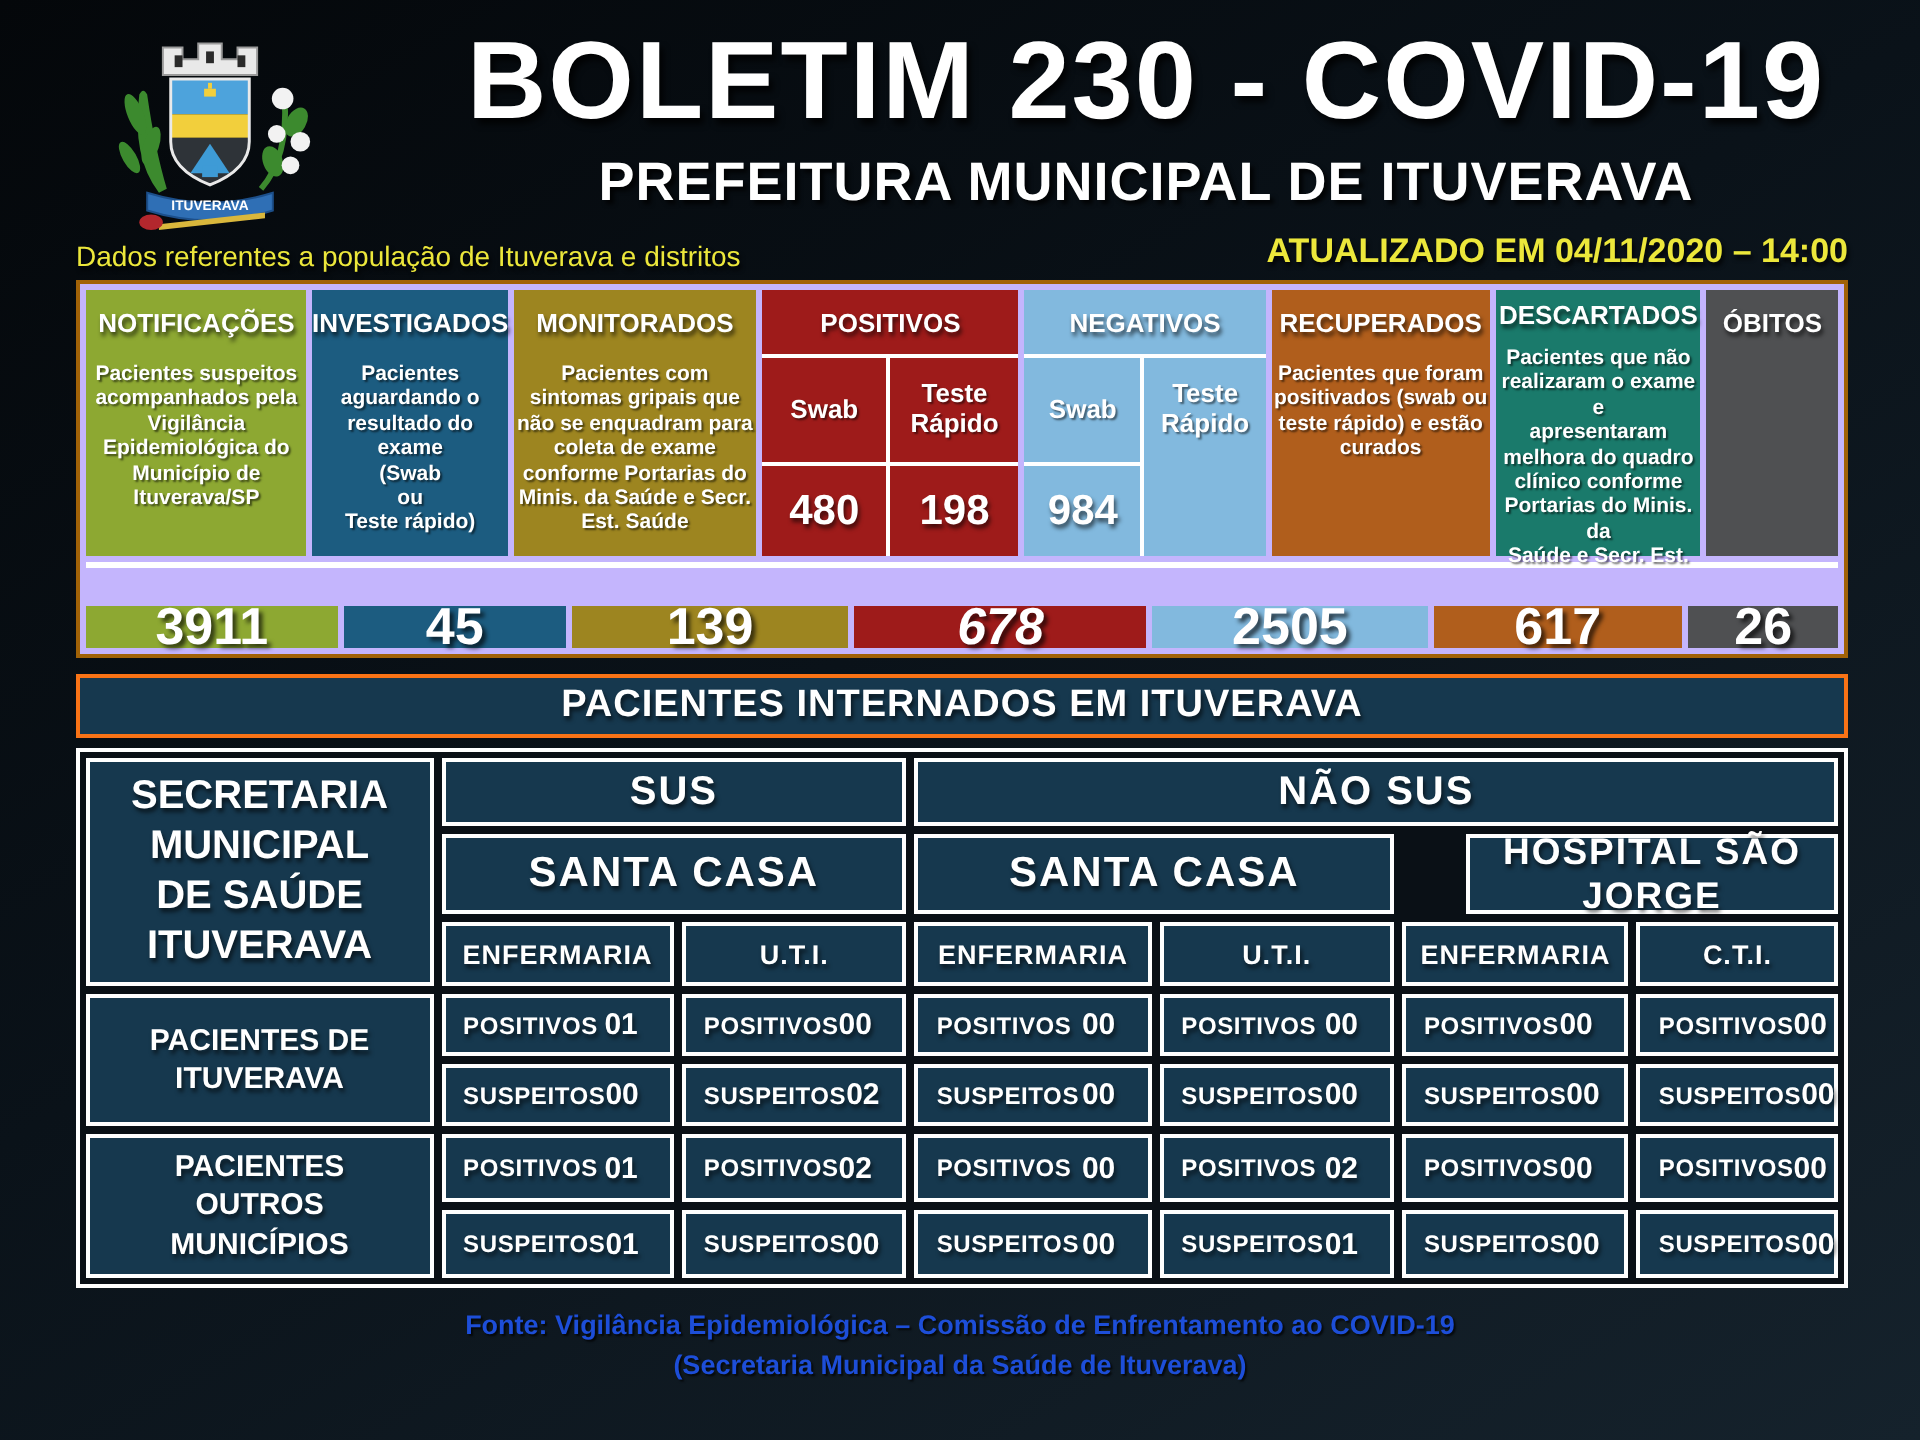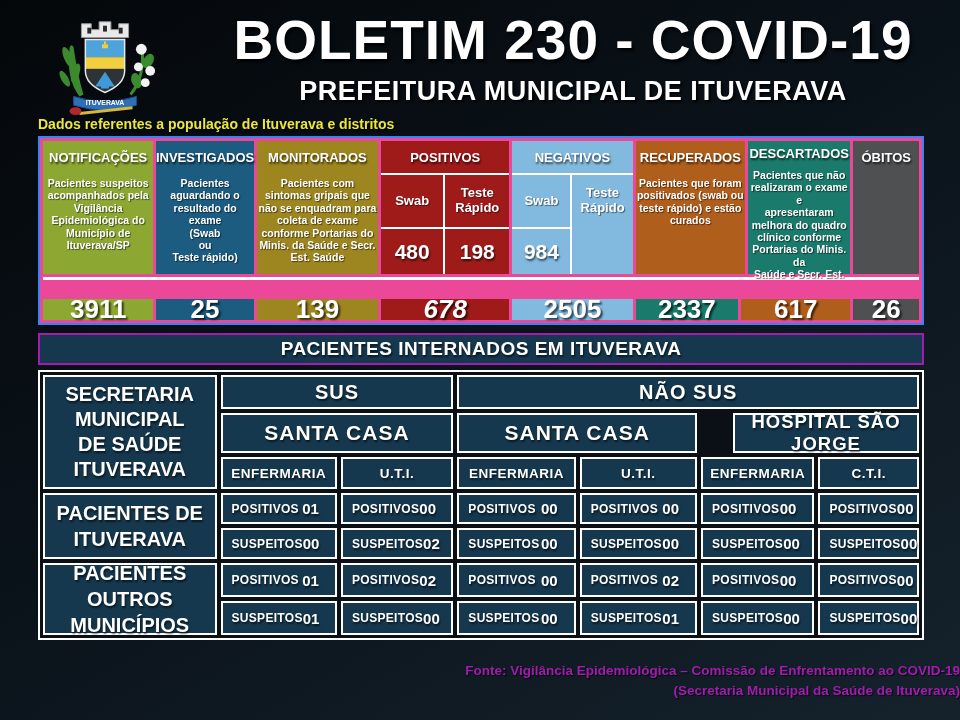--- a/index.html
+++ b/index.html
@@ -16,26 +16,26 @@
     margin-top:8px; font-size:55px; font-weight:bold; letter-spacing:1px;
     text-shadow:2px 3px 3px rgba(0,0,0,.8);
   }
   .subtitle {
     margin-top:4px; font-size:27px; font-weight:bold; letter-spacing:.5px;
     text-shadow:2px 2px 2px rgba(0,0,0,.8);
   }
   .note-row {
     margin:4px 36px 4px 38px; display:flex; justify-content:space-between; align-items:flex-end;
   }
-  .note-left { color:#ece73b; font-size:14px; font-weight:bold; text-shadow:1px 2px 2px rgba(0,0,0,.8); }
+  .note-left { color:#ece73b; font-size:14px; font-weight:normal; text-shadow:1px 2px 2px rgba(0,0,0,.8); }
   .note-right { color:#ece73b; font-size:17px; font-weight:bold; text-shadow:1px 2px 2px rgba(0,0,0,.8); }
 
   
   .stats-frame {
-    margin:0 36px 0 38px; border:2px solid #3b82f6; background:#ec4899; padding:3px;
+    margin:0 36px 0 38px; border:2px solid #a16207; background:#c4b5fd; padding:3px;
   }
   .stats-top { display:flex; gap:3px; height:133px; }
   .col { display:flex; flex-direction:column; flex-basis:0; min-width:0; }
   .col-label {
     height:28px; display:flex; align-items:center; justify-content:center;
     font-size:13px; font-weight:bold; padding-top:5px; white-space:nowrap;
     text-shadow:1px 2px 2px rgba(0,0,0,.65);
   }
   .col-desc {
     flex:1; font-size:10.5px; font-weight:bold; line-height:1.18; text-align:center;
@@ -48,46 +48,46 @@
   .sub-head { font-size:13px; font-weight:bold; line-height:1.15; white-space:pre-line; text-shadow:1px 1px 1px rgba(0,0,0,.5); }
   .num { font-size:21px; font-weight:bold; text-shadow:1px 2px 2px rgba(0,0,0,.6); }
   .totals-row { display:flex; gap:3px; height:43px; border-top:3px solid #fff; margin-top:3px; padding-top:3px; }
   .total-cell {
     flex-basis:0; display:flex; align-items:center; justify-content:center;
     font-size:26px; font-weight:bold; text-shadow:2px 2px 2px rgba(0,0,0,.65);margin-top:16px;
   }
 
   
   .banner {
-    margin:8px 36px 0 38px; border:2px solid #a21caf; background:#16384e; height:32px;
+    margin:8px 36px 0 38px; border:2px solid #f97316; background:#16384e; height:32px;
     display:flex; align-items:center; justify-content:center;
     font-size:19px; font-weight:bold; letter-spacing:.5px; text-shadow:1px 2px 2px rgba(0,0,0,.6);
   }
   .h-frame { margin:5px 36px 0 38px; border:2px solid #fff; background:#0a1016; padding:3px; }
   .h-grid {
     display:grid; gap:4px;
     grid-template-columns:176fr 118fr 114fr 120fr 119fr 115fr 102fr;
     grid-template-rows:34px 40px 32px 31px 31px 34px 34px;
   }
   .hcell {
     background:#16384e; border:2px solid #fff; color:#fff; font-weight:bold;
     display:flex; align-items:center; justify-content:center; text-align:center;
     text-shadow:1px 2px 2px rgba(0,0,0,.6); min-width:0;
   }
   .org { font-size:20px; line-height:1.25; padding:0 14px; }
   .grp { font-size:20px; letter-spacing:1px; }
   .hosp { font-size:21px; letter-spacing:1px;text-align:center; }
   .hosp-sm { font-size:18.5px;margin-left:32px; }
   .unit { font-size:13.5px; letter-spacing:.5px; }
-  .rowlab { font-size:20px; line-height:1.3; padding:0 10px; }
+  .rowlab { font-size:15px; line-height:1.3; padding:0 10px; }
   .dcell { justify-content:space-between; padding:0 16px 0 9px; }
   .dlabel { font-size:12px; letter-spacing:.3px; }
   .dval { font-size:15px; }
 
-  .footer { margin-top:21px; text-align:right; color:#a21caf; font-weight:bold; font-size:13.5px; line-height:1.5; text-shadow:1px 1px 1px rgba(0,0,0,.7); }
+  .footer { margin-top:9px; text-align:center; color:#1d4ed8; font-weight:bold; font-size:13.5px; line-height:1.5; text-shadow:1px 1px 1px rgba(0,0,0,.7); }
 </style>
 </head>
 <body>
 
 <div>
 
   <div class="top">
     <svg class="logo" viewBox="0 0 120 110">
 
       <g>
@@ -141,20 +141,21 @@
       </g>
     </svg>
     <div class="titles">
       <div class="title">BOLETIM 230 - COVID-19</div>
       <div class="subtitle">PREFEITURA MUNICIPAL DE ITUVERAVA</div>
     </div>
   </div>
 
   <div class="note-row">
     <div class="note-left">Dados referentes a população de Ituverava e distritos</div>
+    <div class="note-right">ATUALIZADO EM 04/11/2020 – 14:00</div>
   </div>
 
   <div class="stats-frame">
     <div class="stats-top">
 
       <div class="col" style="flex-grow: 111; background-color: rgb(141, 168, 50);">
         <div class="col-label">NOTIFICAÇÕES</div>
         <div class="col-desc">Pacientes suspeitos
 acompanhados pela
 Vigilância
@@ -225,25 +226,24 @@
       </div>
 
       <div class="col" style="flex-grow: 66; background-color: rgb(79, 80, 82);">
         <div class="col-label">ÓBITOS</div>
         <div class="col-desc"></div>
       </div>
     </div>
 
     <div class="totals-row">
       <div class="total-cell" style="flex-grow: 111; background-color: rgb(141, 168, 50);">3911</div>
-      <div class="total-cell" style="flex-grow: 98; background-color: rgb(28, 92, 128);">25</div>
+      <div class="total-cell" style="flex-grow: 98; background-color: rgb(28, 92, 128);">45</div>
       <div class="total-cell" style="flex-grow: 122; background-color: rgb(157, 133, 32);">139</div>
       <div class="total-cell" style="flex-grow: 129; background-color: rgb(158, 27, 26); font-style: italic;">678</div>
       <div class="total-cell" style="flex-grow: 121; background-color: rgb(130, 185, 222);">2505</div>
-      <div class="total-cell" style="flex-grow: 103; background-color: rgb(26, 122, 107);">2337</div>
       <div class="total-cell" style="flex-grow: 110; background-color: rgb(176, 94, 28);">617</div>
       <div class="total-cell" style="flex-grow: 66; background-color: rgb(79, 80, 82);">26</div>
     </div>
   </div>
 
   <div class="banner">PACIENTES INTERNADOS EM ITUVERAVA</div>
 
   <div class="h-frame">
     <div class="h-grid">
 

